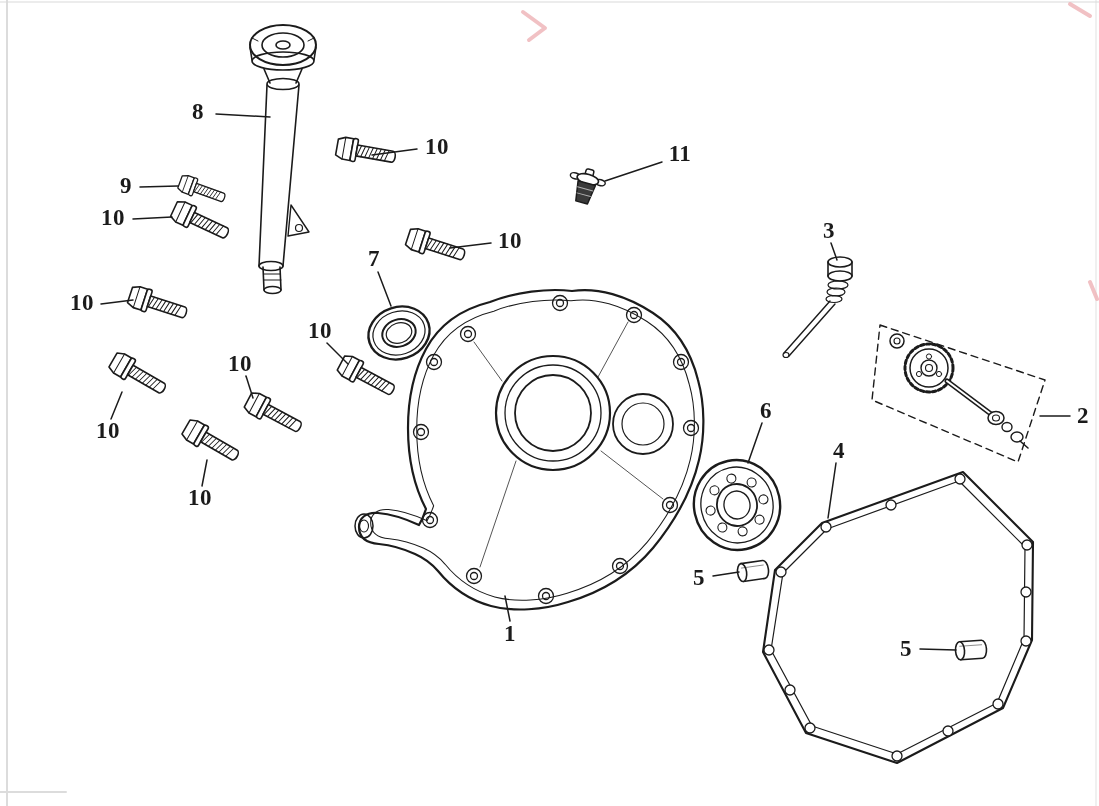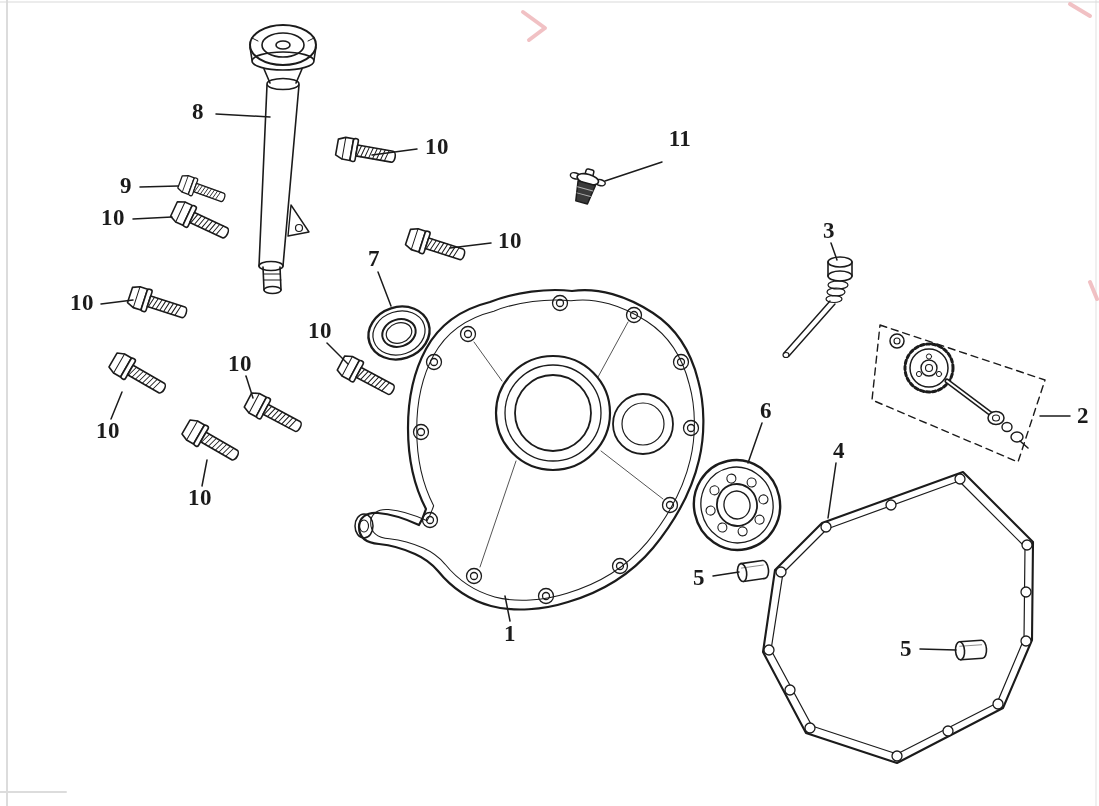--- a/index.html
+++ b/index.html
@@ -283,21 +283,21 @@
       <div class="callout" style="left: 198px; top: 112px;">8</div>
       <div class="callout" style="left: 126px; top: 186px;">9</div>
       <div class="callout" style="left: 437px; top: 147px;">10</div>
       <div class="callout" style="left: 113px; top: 218px;">10</div>
       <div class="callout" style="left: 510px; top: 241px;">10</div>
       <div class="callout" style="left: 82px; top: 303px;">10</div>
       <div class="callout" style="left: 320px; top: 331px;">10</div>
       <div class="callout" style="left: 240px; top: 364px;">10</div>
       <div class="callout" style="left: 108px; top: 431px;">10</div>
       <div class="callout" style="left: 200px; top: 498px;">10</div>
-      <div class="callout" style="left: 680px; top: 139px;">11</div>
+      <div class="callout" style="left: 680px; top: 154px;">11</div>
       <div class="callout" style="left: 374px; top: 259px;">7</div>
       <div class="callout" style="left: 829px; top: 231px;">3</div>
       <div class="callout" style="left: 1083px; top: 416px;">2</div>
       <div class="callout" style="left: 766px; top: 411px;">6</div>
       <div class="callout" style="left: 839px; top: 451px;">4</div>
       <div class="callout" style="left: 510px; top: 634px;">1</div>
       <div class="callout" style="left: 699px; top: 578px;">5</div>
       <div class="callout" style="left: 906px; top: 649px;">5</div>
     </div>
 

